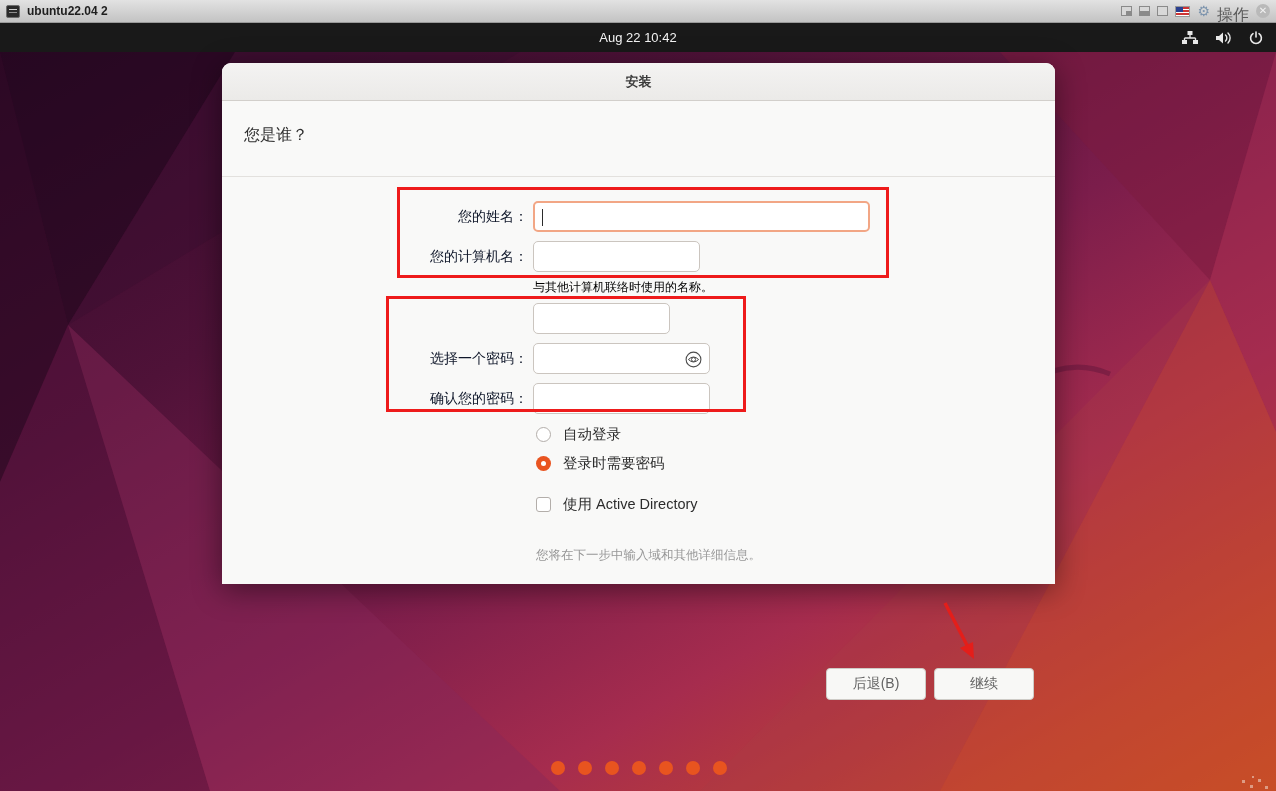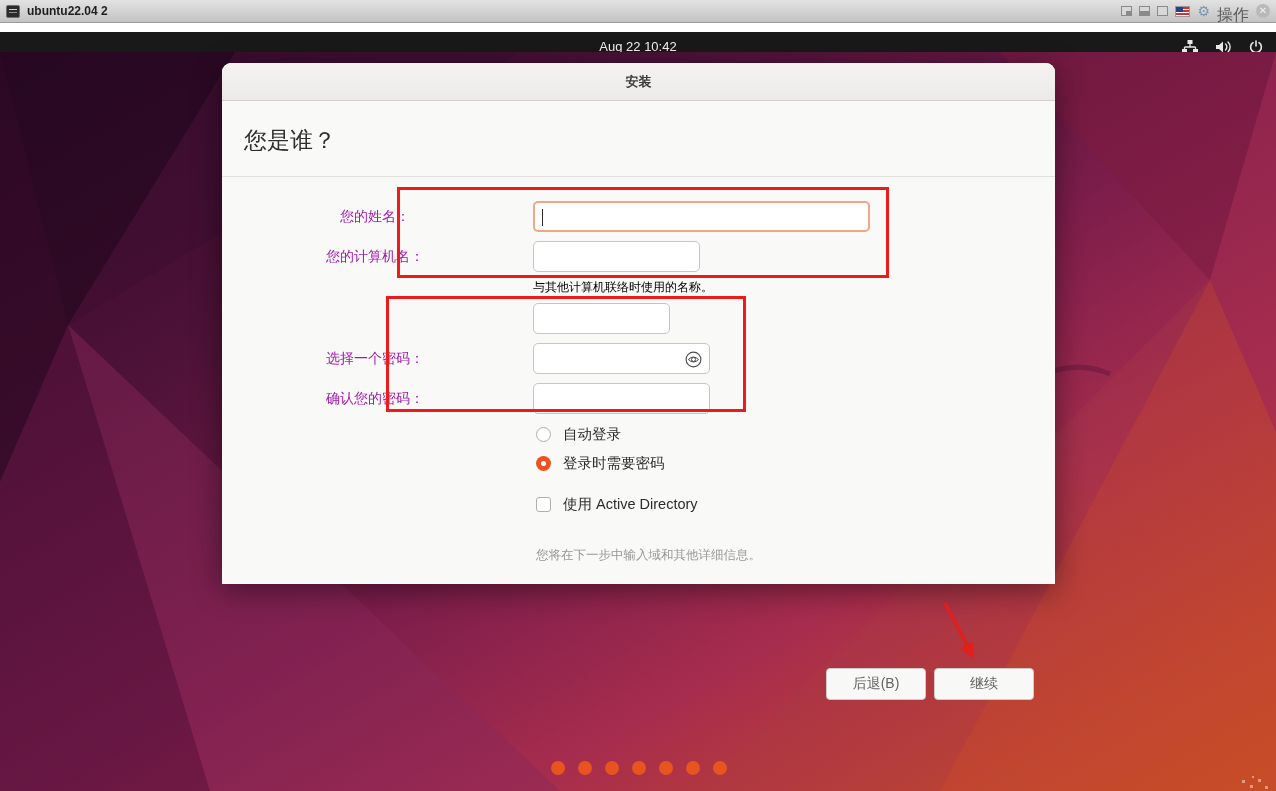--- a/index.html
+++ b/index.html
@@ -21,42 +21,42 @@
   .vm-sq.h::after { content:""; position:absolute; left:0; bottom:0; width:9px; height:4px; background:#8a8a8a; }
   .vm-flag { width:15px; height:11px; position:relative;
     background:repeating-linear-gradient(#c33 0 1.6px,#fff 1.6px 3.2px); border:1px solid #999; }
   .vm-flag::after { content:""; position:absolute; left:0; top:0; width:7px; height:5px; background:#2a3f8f; }
   .vm-gear { color:#7d94ad; font-size:14px; line-height:14px; }
   .vm-actions { font-size:16px; color:#5a5a5a;margin-top:8px; }
   .vm-close { width:14px; height:14px; border-radius:50%; background:#b9b9b9; color:#f2f2f2;
     font-size:10px; line-height:14px; text-align:center; }
 
   
-  .top-bar { position:absolute; left:0; top:32px; width:1276px; height:29px; background:#191919;
+  .top-bar { position:absolute; left:0; top:23px; width:1276px; height:29px; background:#191919;
     display:flex; align-items:center; justify-content:center; }
   .clock { color:#f3f3f3; font-size:13px; }
   .top-right { position:absolute; right:12px; top:0; height:29px; display:flex; align-items:center; gap:15px; }
   .top-right svg { display:block; }
 
   
   .desktop { position:absolute; left:0; top:52px; width:1276px; height:739px; }
   .desktop svg { display:block; }
 
   
   .win { position:absolute; left:222px; top:63px; width:833px; height:521px;
     background:#f9f9f8; border-radius:9px 9px 0 0; box-shadow:0 6px 30px rgba(0,0,0,.45); }
   .win-header { position:absolute; left:0; top:0; width:100%; height:38px;
     background:linear-gradient(#f4f3f2,#ebeae8); border-bottom:1px solid #d2cfcb;
     border-radius:9px 9px 0 0; display:flex; align-items:center; justify-content:center; }
   .win-header-title { font-size:13px; font-weight:bold; color:#3b3b3b; }
-  .page-title { position:absolute; left:22px; top:62px; font-size:23px; color:#2f2f2f; }
+  .page-title { position:absolute; left:22px; top:62px; font-size:16px; color:#2f2f2f; }
   .title-sep { position:absolute; left:0; top:113px; width:100%; height:1px; background:#e3e1de; }
 
   
-  .f-label { position:absolute; width:306px; text-align:center; font-size:14px; color:#a21caf;
+  .f-label { position:absolute; width:306px; text-align:right; font-size:14px; color:#0f172a;
     line-height:31px; }
   .f-input { position:absolute; background:#fff; border:1px solid #cbc5bf; border-radius:5px; height:31px; }
   .f-input.focused { border:2px solid #f2a685; }
   .caret { position:absolute; left:7px; top:6px; width:1px; height:17px; background:#2b2b2b; }
   .hint { position:absolute; font-size:12px; color:#000000; }
   .hint.dim { color:#979797; font-size:12.5px; }
   .eye { position:absolute; right:7px; top:7px; }
 
   .opt-row { position:absolute; display:flex; align-items:center; gap:12px; height:17px; }
   .radio { width:15px; height:15px; border-radius:50%; border:1px solid #b3aeaa; background:#fff; }

